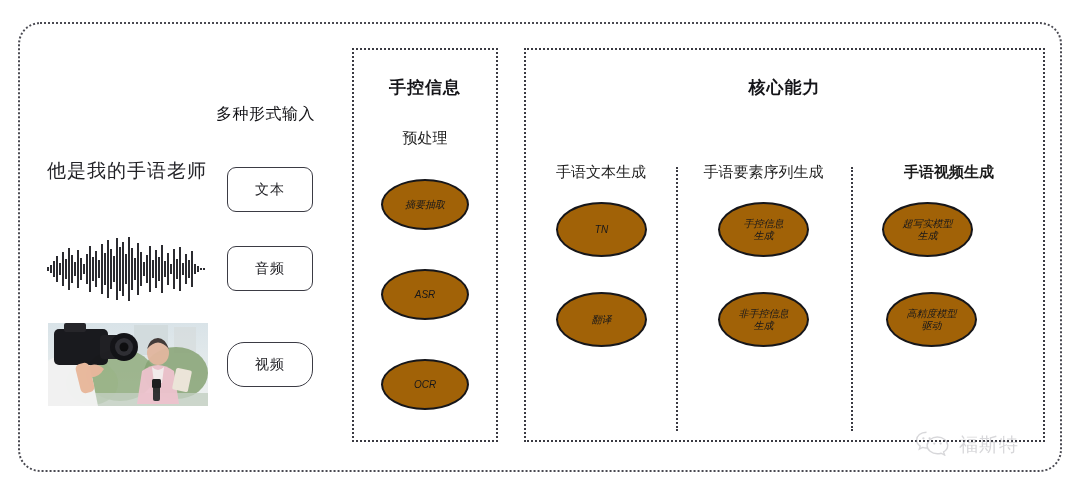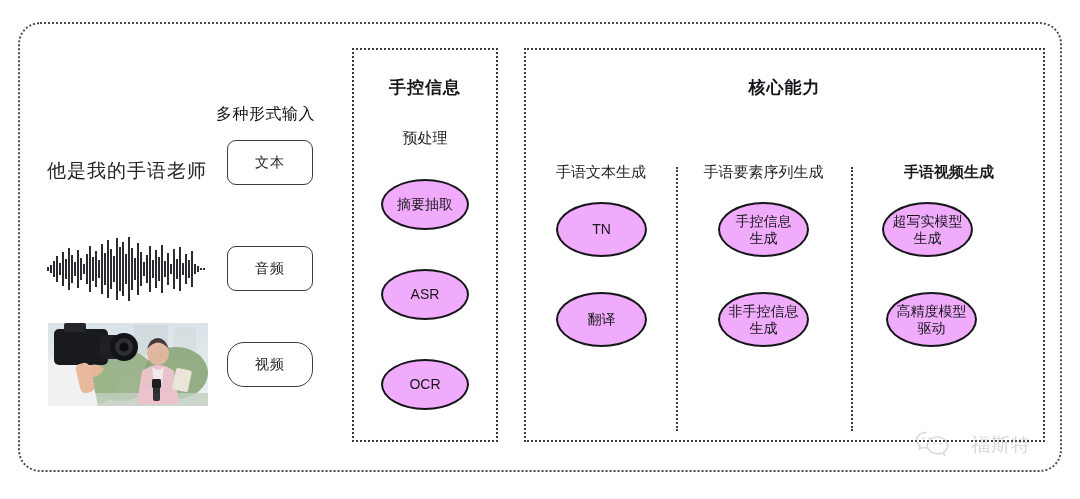--- a/index.html
+++ b/index.html
@@ -88,25 +88,26 @@
   
   .ellipse {
     position: absolute;
     box-sizing: border-box;
     border: 2.5px solid #16161a;
     border-radius: 50%;
     display: flex;
     align-items: center;
     justify-content: center;
     text-align: center;
-    font-size: 14px;
+    font-size: 10px;
     line-height: 1.18;
     color: #17171b;
-    background: #f0abfc;
+    background: #a16207;
     white-space: pre-line;
+    font-style: italic;
   }
   .ellipse.small-w { width: 88px; height: 51px; }
   .ellipse.core-w { width: 91px; height: 55px; }
 
   
   .input-heading {
     position: absolute;
     left: 216px;
     top: 104px;
     font-size: 16px;
@@ -134,21 +135,21 @@
     border: 1.6px solid #3b3b44;
     border-radius: 9px;
     background: #ffffff;
     display: flex;
     align-items: center;
     justify-content: center;
     font-size: 14px;
     color: #1d1d22;
     letter-spacing: 1px;
   }
-  .pill-text  { top: 140px; }
+  .pill-text  { top: 167px; }
   .pill-audio { top: 246px; }
   .pill-video { top: 342px; border-radius: 17px; }
 
   
   .waveform {
     position: absolute;
     left: 46px;
     top: 234px;
     width: 162px;
     height: 70px;
@@ -166,21 +167,21 @@
   }
   .video-thumb svg { display: block; }
 
   
   .watermark {
     position: absolute;
     left: 915px;
     top: 430px;
     display: flex;
     align-items: center;
-    gap: 22px;
+    gap: 10px;
     opacity: 0.34;
     pointer-events: none;
   }
   .watermark-text {
     font-size: 19px;
     color: #8c8c94;
     letter-spacing: 1px;
     white-space: nowrap;
   }
 </style>

